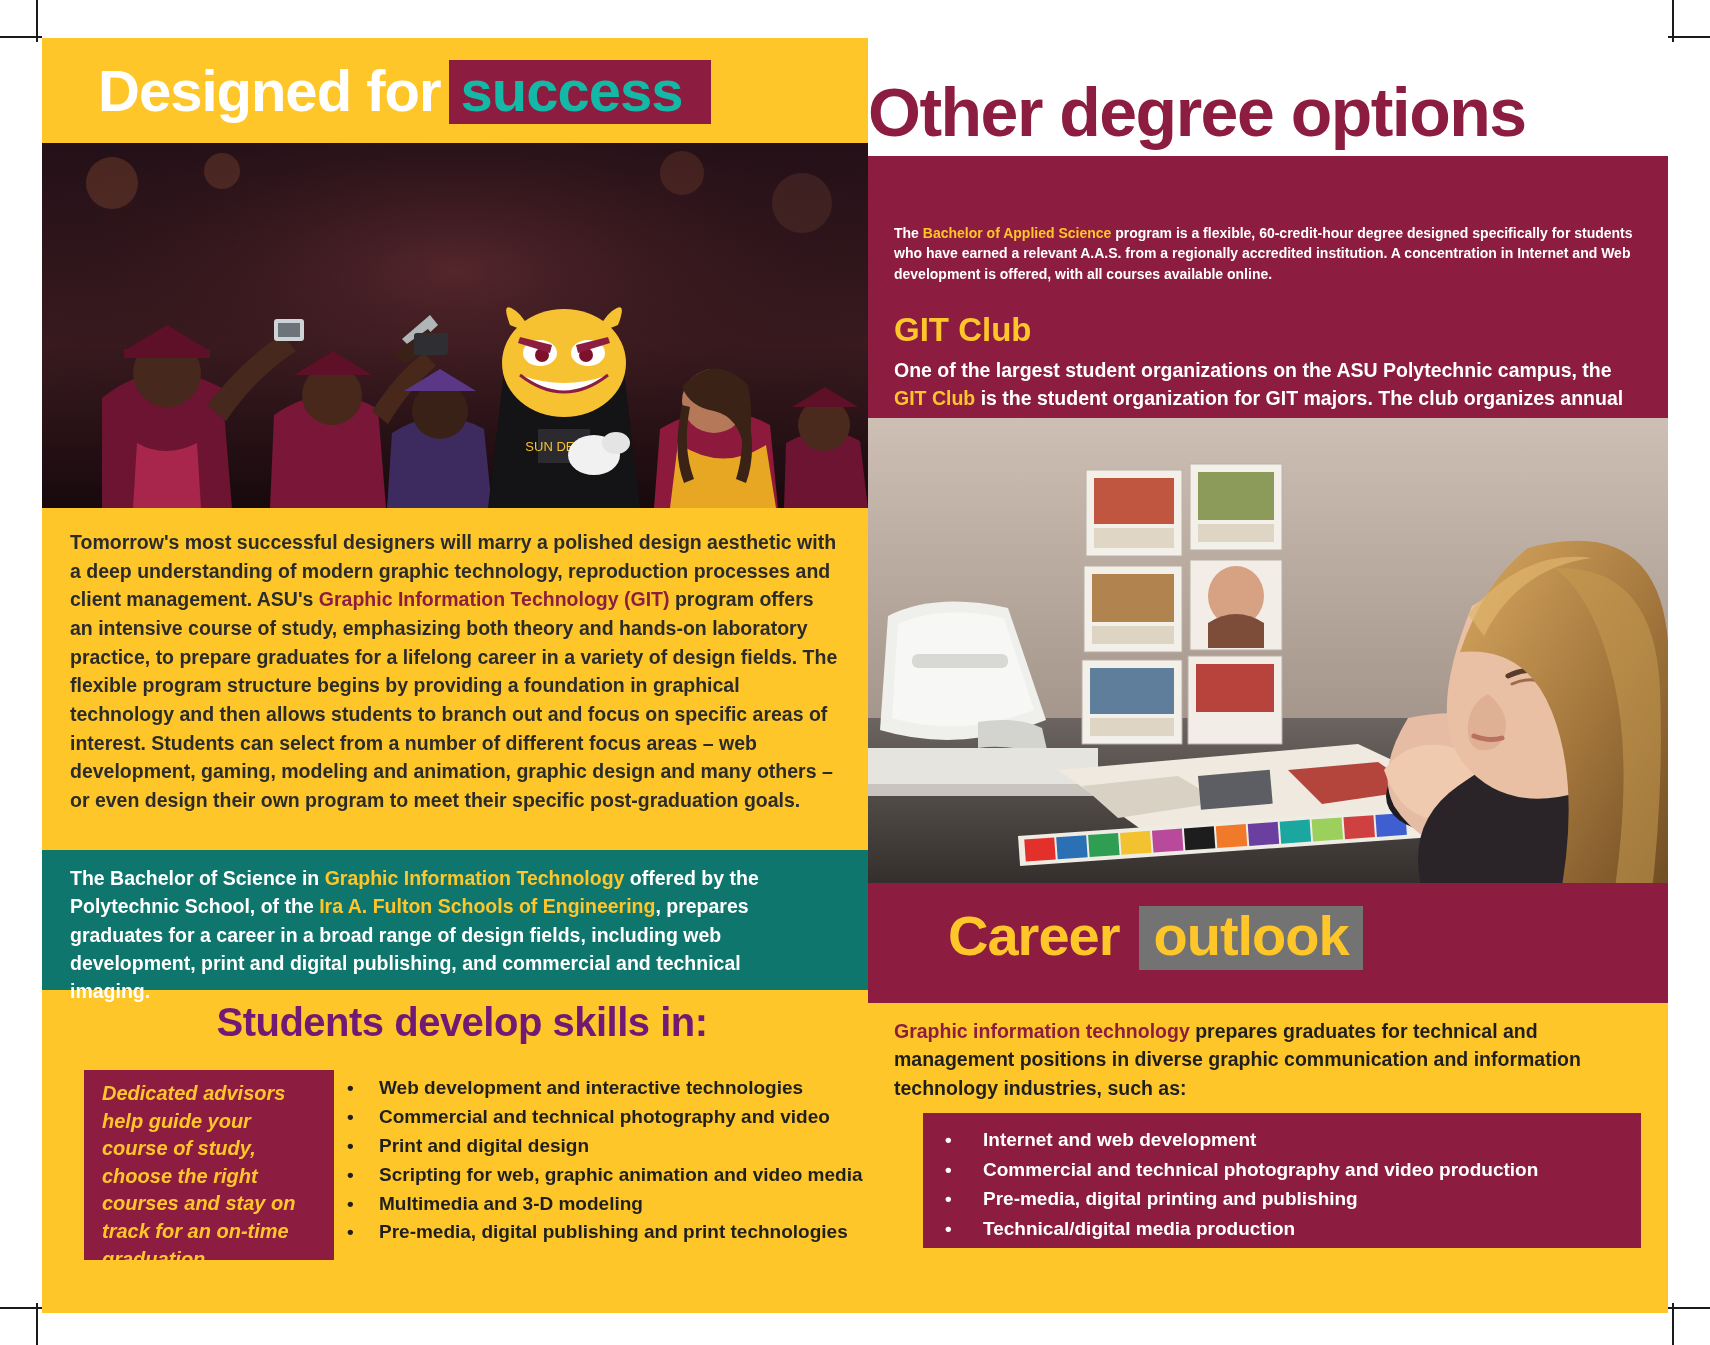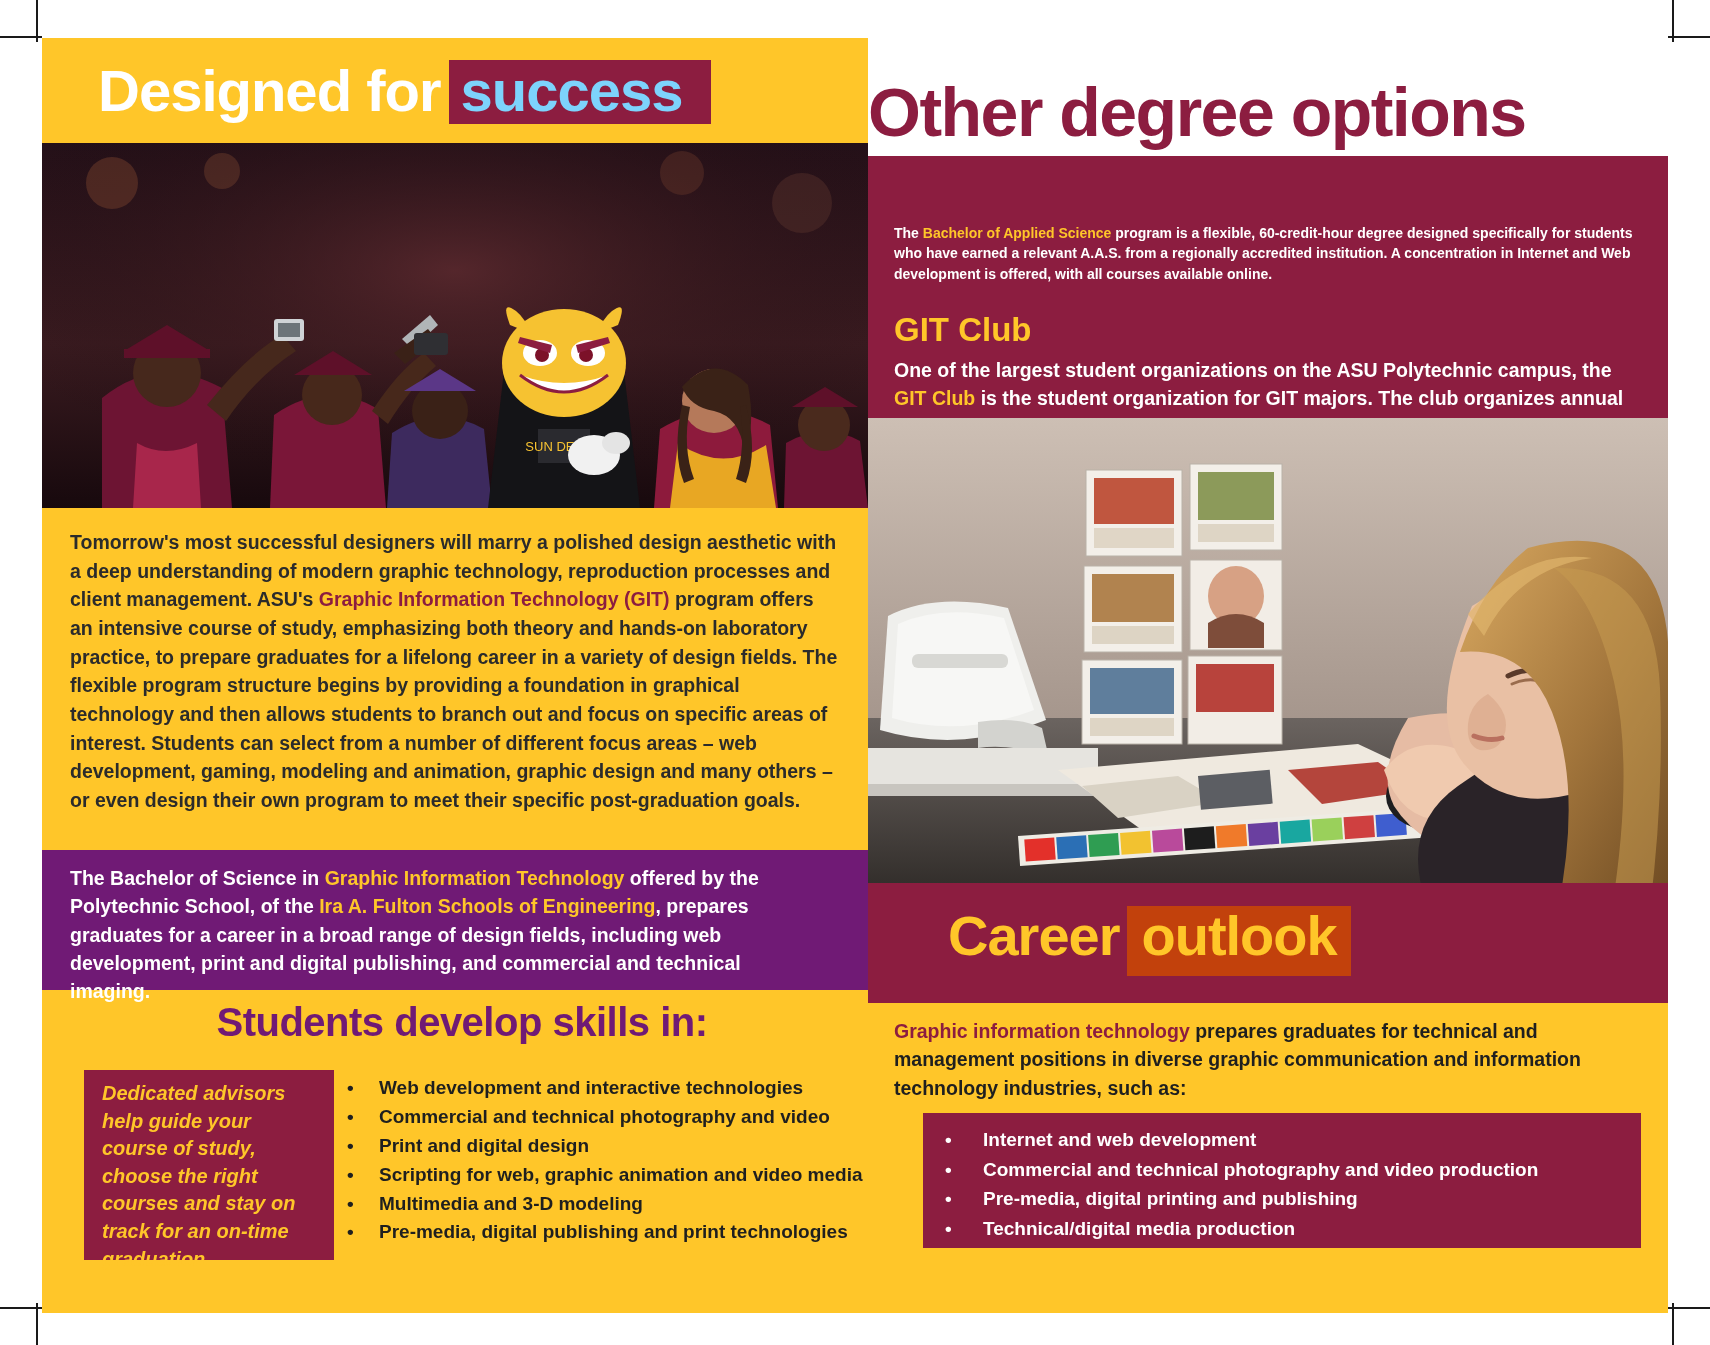--- a/index.html
+++ b/index.html
@@ -46,21 +46,21 @@
     top: 22px;
     font-size: 58px;
     font-weight: bold;
     color: #ffffff;
     letter-spacing: -1px;
     white-space: nowrap;
     line-height: 1;
   }
   .heading-designed .hl {
     background: #8C1D40;
-    color: #7dd3fc;
+    color: #14b8a6;
     padding: 2px 29px 4px 12px;
     margin-left: 8px;
     display: inline-block;
   }
 
   .grad-photo {
     position: absolute;
     left: 0px;
     top: 105px;
     width: 826px;
@@ -80,21 +80,21 @@
     color: #2b2b2b;
     line-height: 1.47;
   }
 
   .maroon-block {
     position: absolute;
     left: 0px;
     top: 812px;
     width: 826px;
     height: 140px;
-    background: #701a75;
+    background: #0f766e;
   }
   .maroon-block .mb-text {
     position: absolute;
     left: 28px;
     top: 14px;
     width: 740px;
     font-size: 19.5px;
     font-weight: bold;
     color: #ffffff;
     line-height: 1.45;
@@ -227,24 +227,24 @@
     left: 80px;
     top: 868px;
     font-size: 56px;
     font-weight: bold;
     color: #FFC629;
     white-space: nowrap;
     line-height: 1;
     letter-spacing: -1px;
   }
   .heading-career .hl {
-    background: #c2410c;
+    background: #737373;
     color: #FFC629;
-    padding: 2px 14px 12px 14px;
-    margin-left: 8px;
+    padding: 2px 14px 6px 14px;
+    margin-left: 20px;
     display: inline-block;
   }
 
   .gold-bottom {
     position: absolute;
     left: 0px;
     top: 965px;
     width: 800px;
     height: 310px;
     background: #FFC629;

